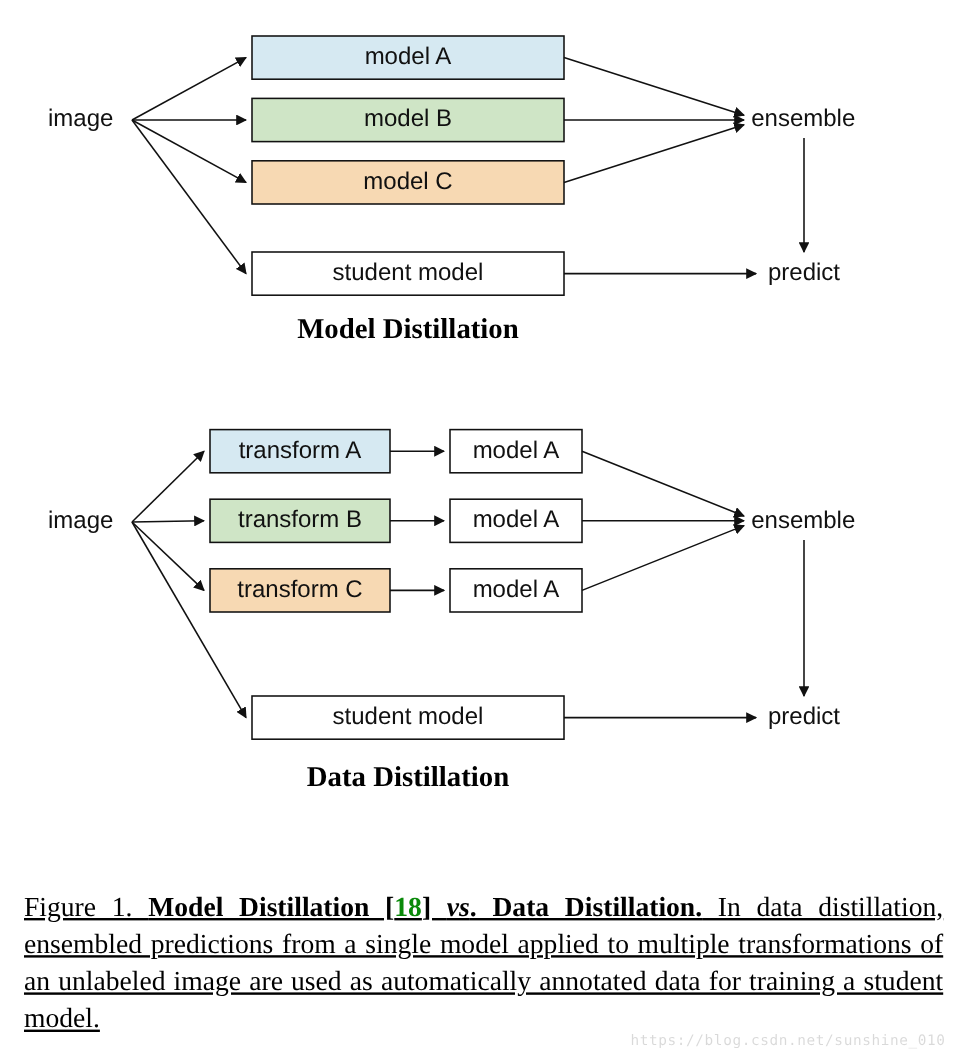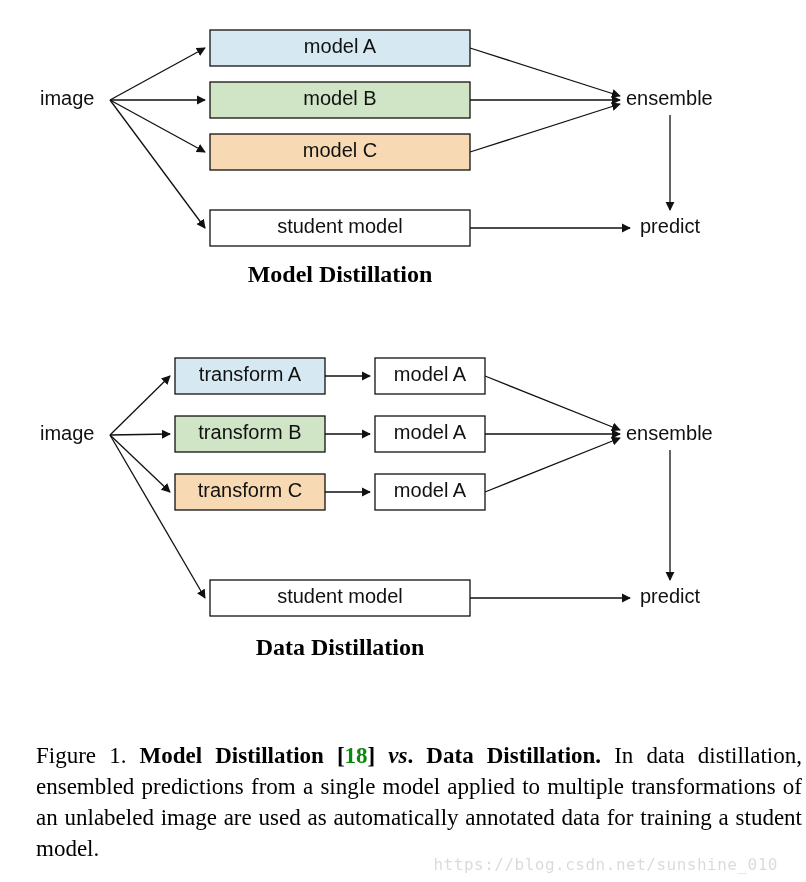--- a/index.html
+++ b/index.html
@@ -31,37 +31,38 @@
     dominant-baseline: middle;
   }
   .title {
     font-family: "Times New Roman", Times, serif;
     font-size: 24px;
     font-weight: bold;
     text-anchor: middle;
   }
   .caption {
     position: absolute;
-    left: 36px;
+    left: 20px;
     top: 740px;
     width: 766px;
     font-size: 23px;
     line-height: 1.35;
     text-align: justify;
+    text-decoration: underline;
   }
   .caption a {
     color: #0a8a0a;
     text-decoration: none;
   }
   .watermark {
     position: absolute;
-    right: 28px;
+    right: 18px;
     bottom: 8px;
     font-family: monospace;
-    font-size: 16px;
+    font-size: 12px;
     color: rgba(0,0,0,0.15);
     letter-spacing: 0.5px;
   }
 </style>
 </head>
 <body>
 
 <svg width="806" height="300" viewBox="0 0 806 300">
   <defs>
     <marker id="arrow1" viewBox="0 0 10 10" refX="9" refY="5" markerWidth="7" markerHeight="7" orient="auto-start-reverse">

